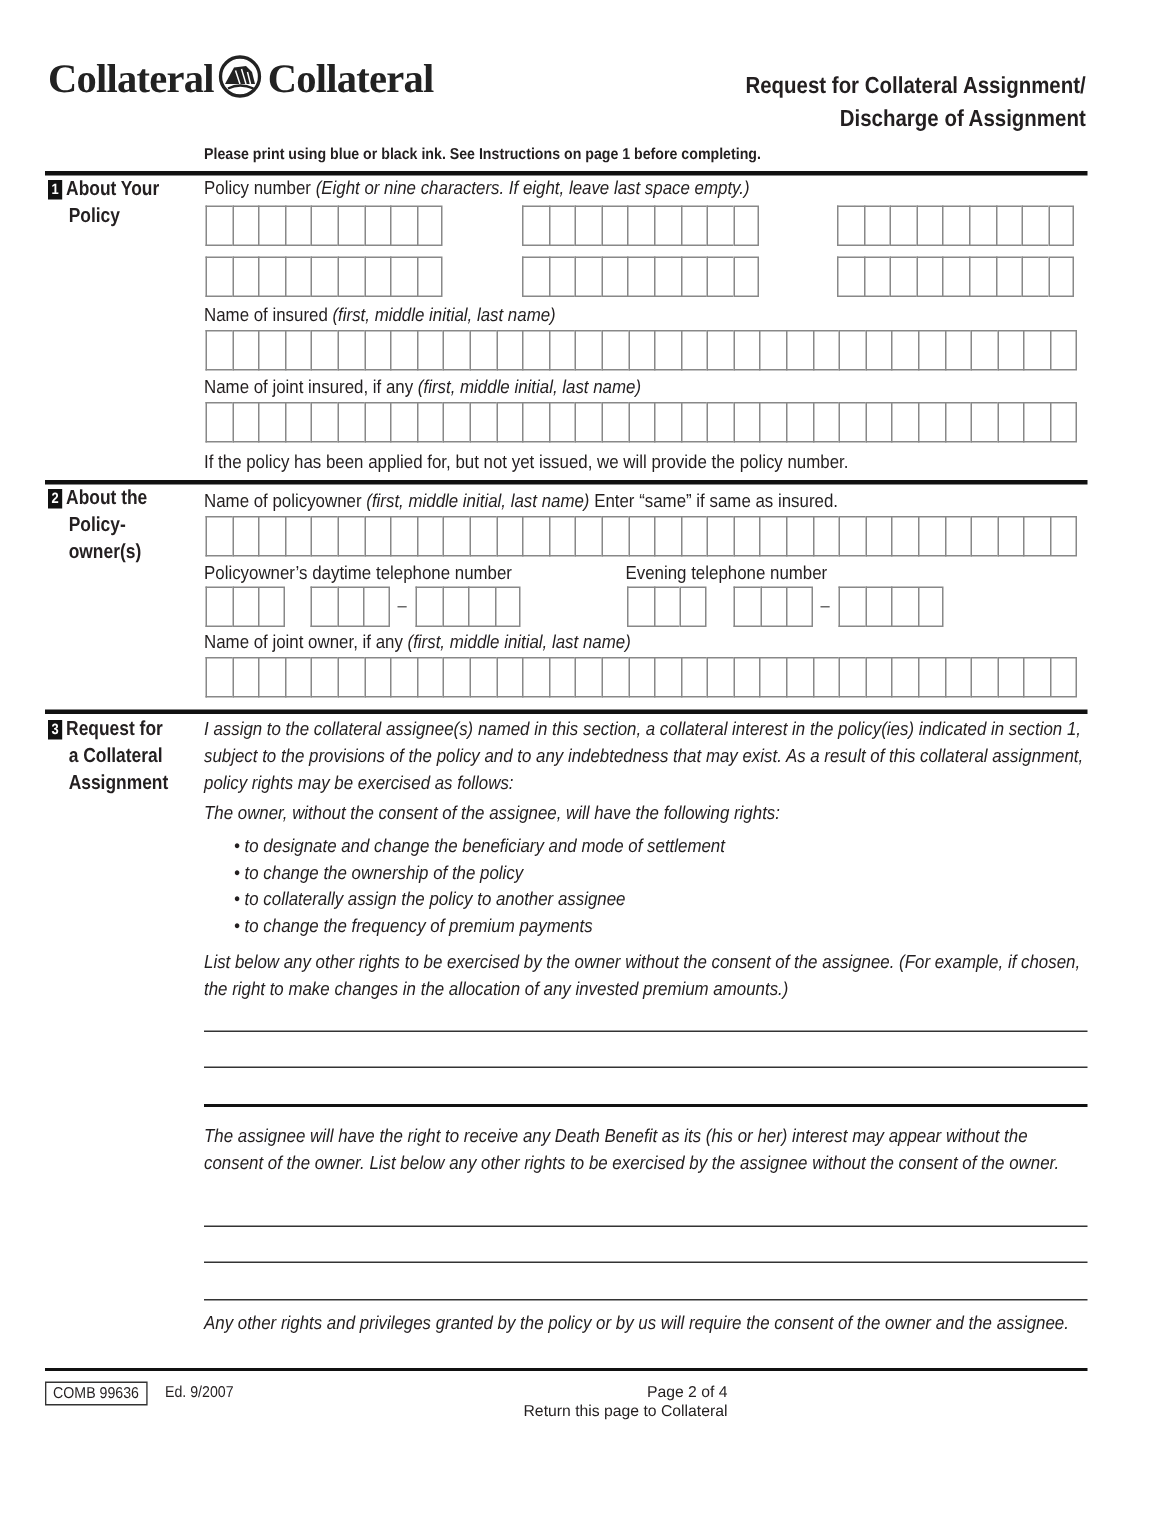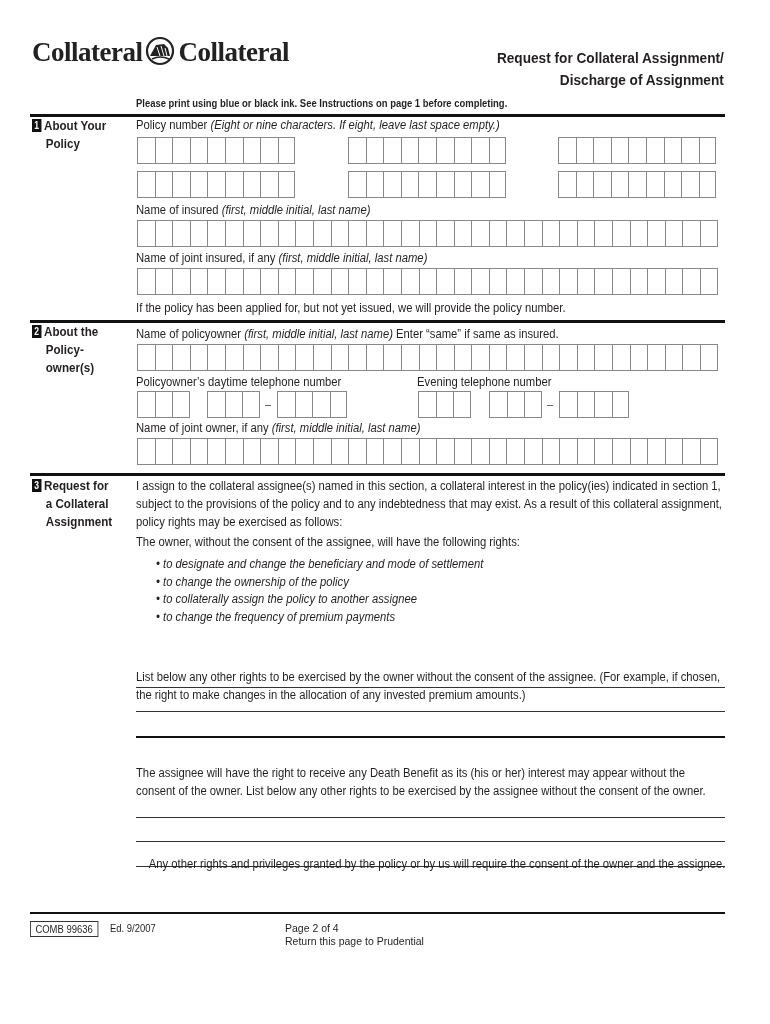--- a/index.html
+++ b/index.html
@@ -20,29 +20,29 @@
   .sec-num { display: inline-block; background: #111; color: #fff; font-size: 10px;
              width: 11px; height: 13px; line-height: 13px; text-align: center; margin-right: 3px;
              vertical-align: 1px; }
   .indent-line { display: block; padding-left: 16px; }
   .lbl { font-size: 12.5px; white-space: nowrap; transform: scaleX(0.9); transform-origin: left top; }
   .lbl i { font-style: italic; }
   .boxrow { display: flex; position: absolute; }
   .box { width: 17.6px; height: 27px; border: 1px solid #888; border-right: none; box-sizing: border-box; background: #fff; }
   .boxrow .box:last-child { border-right: 1px solid #888; }
   .dash { position: absolute; font-size: 11px; color: #333; }
-  .para { left: 136px; width: 590px; font-size: 12.5px; line-height: 18px; }
+  .para { left: 136px; width: 590px; font-size: 12.5px; line-height: 18px; font-style: italic; }
   .para span.inner { display: block; transform: scaleX(0.9); transform-origin: left top; width: 111%; }
   .bullets { left: 156px; font-size: 12.5px; line-height: 17.5px; }
   .bullets div { transform: scaleX(0.9); transform-origin: left top; white-space: nowrap; }
   .wline { left: 136px; width: 589px; height: 1px; background: #333; }
   .footer-code { left: 30px; top: 921px; border: 1px solid #333; font-size: 10.5px; padding: 1px 5px;
                  transform: scaleX(0.9); transform-origin: left top; }
   .footer-ed { left: 110px; top: 922px; font-size: 10.5px; transform: scaleX(0.9); transform-origin: left top; }
-  .footer-page { left: 285px; top: 922px; width: 200px; text-align: left; font-size: 10.5px; line-height: 13px; }
+  .footer-page { left: 285px; top: 922px; width: 200px; text-align: right; font-size: 10.5px; line-height: 13px; }
 </style>
 </head>
 <body>
 
 <div class="abs logo">
   <span>Collateral</span><svg class="rock" viewBox="0 0 30 30">
     <circle cx="15" cy="15" r="13" fill="none" stroke="#222" stroke-width="2.2"></circle>
     <path d="M5 20 L11 9 L19 8 L23 12 L25 20 Z" fill="#222"></path>
     <path d="M12 11 L15 20 M16 10 L19 20 M20 12 L22 20" stroke="#fff" stroke-width="1"></path>
     <path d="M7 23 Q15 19 24 23" stroke="#222" stroke-width="1.5" fill="none"></path>
@@ -349,39 +349,39 @@
 </div>
 <div class="abs para" style="top:533px;">
   <span class="inner">The owner, without the consent of the assignee, will have the following rights:</span>
 </div>
 <div class="abs bullets" style="top:556px;font-style:italic;">
   <div>• to designate and change the beneficiary and mode of settlement</div>
   <div>• to change the ownership of the policy</div>
   <div>• to collaterally assign the policy to another assignee</div>
   <div>• to change the frequency of premium payments</div>
 </div>
-<div class="abs para" style="top:632px;margin-top:36px;">
+<div class="abs para" style="top:632px;">
   <span class="inner">List below any other rights to be exercised by the owner without the consent of the assignee. (For example, if chosen, the right to make changes in the allocation of any invested premium amounts.)</span>
 </div>
 
 <div class="abs wline" style="top:687px;"></div>
 <div class="abs wline" style="top:711px;"></div>
 <div class="abs wline" style="top:736px; height:2px; background:#111;"></div>
 
-<div class="abs para" style="top:764px;">
+<div class="abs para" style="top:748px;">
   <span class="inner">The assignee will have the right to receive any Death Benefit as its (his or her) interest may appear without the consent of the owner. List below any other rights to be exercised by the assignee without the consent of the owner.</span>
 </div>
 
 <div class="abs wline" style="top:817px;"></div>
 <div class="abs wline" style="top:841px;"></div>
 <div class="abs wline" style="top:866px;"></div>
 
-<div class="abs para" style="top:855px;text-align:right;">
+<div class="abs para" style="top:873px;">
   <span class="inner">Any other rights and privileges granted by the policy or by us will require the consent of the owner and the assignee.</span>
 </div>
 
 <div class="abs rule-bottom" style="top:912px;"></div>
 <div class="abs footer-code">COMB 99636</div>
 <div class="abs footer-ed">Ed. 9/2007</div>
 <div class="abs footer-page">
   <div>Page 2 of 4</div>
-  <div>Return this page to Prudential</div>
+  <div>Return this page to Collateral</div>
 </div>
 
 </body></html>

